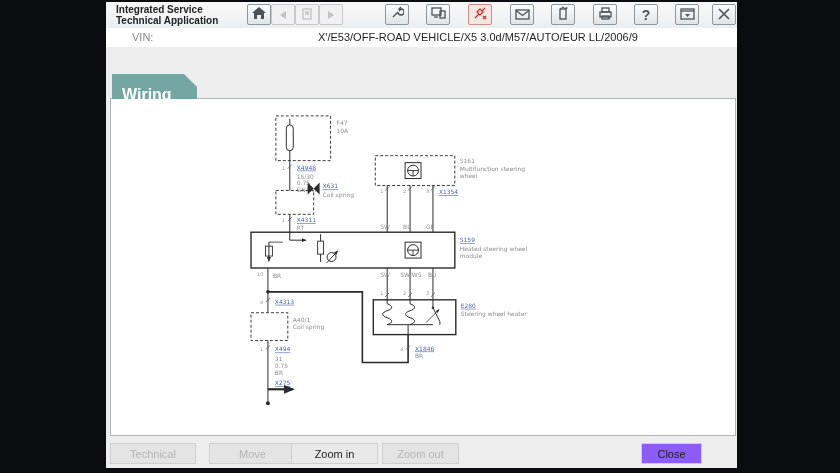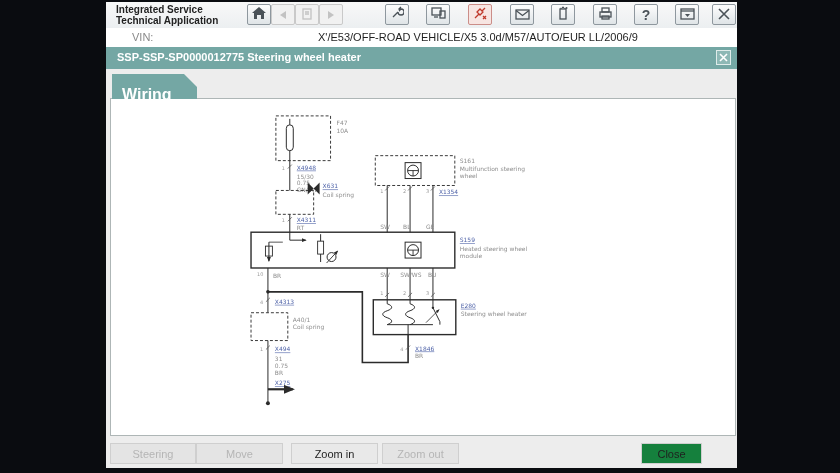--- a/index.html
+++ b/index.html
@@ -42,21 +42,21 @@
        clip-path:polygon(0 0,calc(100% - 13px) 0,100% 13px,100% 100%,0 100%);z-index:3;}
   .tab span{position:absolute;left:10px;top:12px;color:#fff;font-size:16px;font-weight:bold;}
   .panel{position:absolute;left:4px;top:96px;width:626px;height:338px;background:#fff;
          border:1px solid #aeb6b6;box-sizing:border-box;z-index:2;}
 
   
   .actionbar{position:absolute;left:0;top:434px;width:631px;height:32px;background:#ededed;}
   .act{position:absolute;top:7px;height:21px;background:#e4e4e4;border:1px solid #cfcfcf;box-sizing:border-box;
        font-size:11px;display:flex;align-items:center;justify-content:center;color:#b5b5b5;}
   .act.enabled{color:#1f1f1f;background:#e9e9e9;}
-  .act.close{background:#15803d;}
+  .act.close{background:#8b5cf6;}
 
   
   svg text{font-family:"DejaVu Sans",sans-serif;}
   .gtx{fill:#8d8d8d;font-size:6px;}
   .lnk{fill:#4f63a8;font-size:6px;text-decoration:underline;}
   .pin{fill:#9a9a9a;font-size:5px;}
   .wire{stroke:#2b2b2b;stroke-width:1;fill:none;}
   .wire2{stroke:#2b2b2b;stroke-width:1.6;fill:none;}
   .boxd{stroke:#3a3a3a;stroke-width:1;fill:none;stroke-dasharray:3,2;}
   .boxs{stroke:#2b2b2b;stroke-width:1.4;fill:none;}
@@ -173,28 +173,20 @@
       </span>
     </div>
   </div>
 
   <div class="vehiclebar">
     <span class="vin-label">VIN:</span>
     <span class="car-label">CAR:</span>
     <span class="car-value">X'/E53/OFF-ROAD VEHICLE/X5 3.0d/M57/AUTO/EUR LL/2006/9</span>
   </div>
 
-  <div class="sspbar">
-    <span class="ssptitle">SSP-SSP-SP0000012775 Steering wheel heater</span>
-    <span class="ssp-close">
-      <svg width="9" height="9" viewBox="0 0 9 9">
-          <path d="M1 1 L8 8 M8 1 L1 8"></path>
-        </svg>
-    </span>
-  </div>
 
   <div class="tabzone">
     <div class="tab">
       <span>Wiring diagram</span>
     </div>
   </div>
 
   <div class="panel">
     <svg width="624" height="336" viewBox="0 0 626 338">
       <defs>
@@ -319,23 +311,23 @@
 
       <line x1="296" y1="252" x2="300" y2="248" class="tick"></line>
       <text x="290" y="254" class="pin">4</text>
       <text x="305" y="253" class="lnk">X1846</text>
       <text x="305" y="261" class="gtx">BR</text>
     </svg>
   </div>
 
   <div class="actionbar">
     <div class="act" style="left:4px;width:86px;">
-        <span>Steering</span>
-      </div>
-    <div class="act" style="left:90px;width:87px;">
+        <span>Technical</span>
+      </div>
+    <div class="act" style="left:103px;width:87px;">
         <span>Move</span>
       </div>
     <div class="act enabled" style="left:185px;width:87px;">
         <span>Zoom in</span>
       </div>
     <div class="act" style="left:276px;width:77px;">
         <span>Zoom out</span>
       </div>
     <div class="act enabled close" style="left:535px;width:61px;">
         <span>Close</span>

